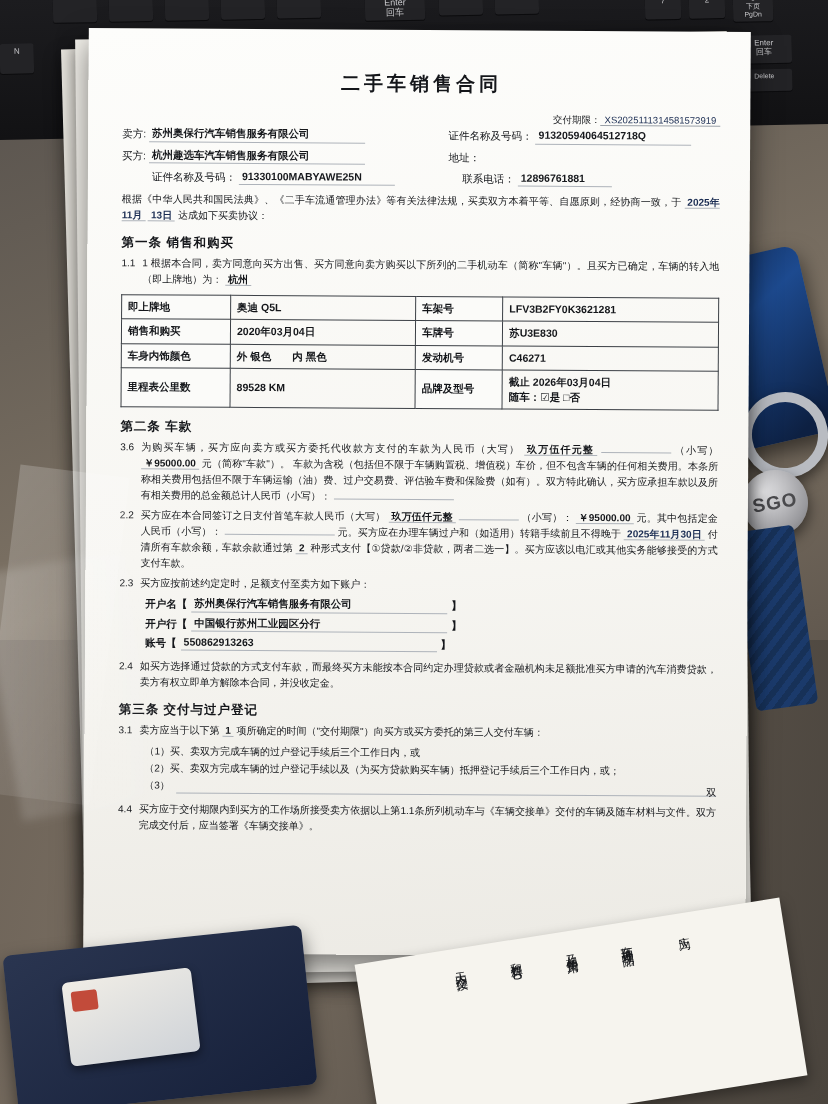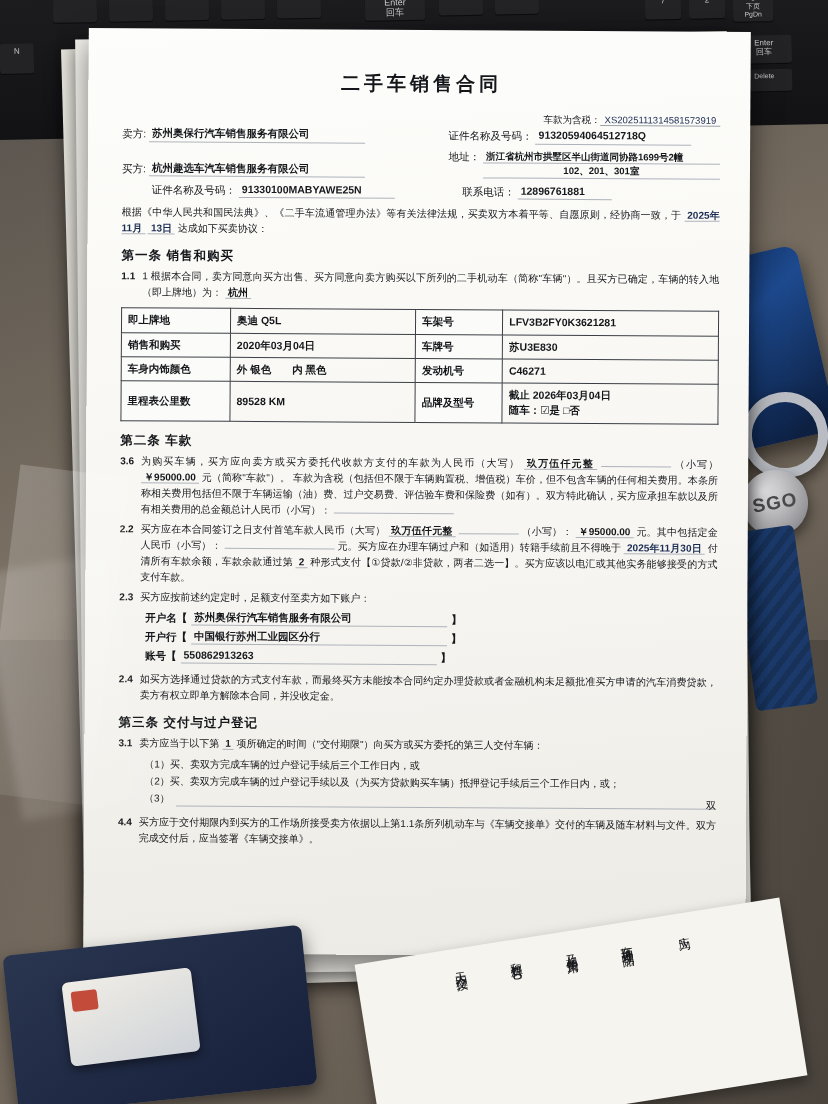--- a/index.html
+++ b/index.html
@@ -68,21 +68,21 @@
   .fill.sm{min-width:88px;}
   .addr-wrap{flex:1;}
   .addr-line{border-bottom:1px solid #aeb3ba;font-size:9.5px;font-weight:bold;padding:0 3px;}
 
   .para{font-size:10px;margin:7px 0 8px;text-align:justify;line-height:1.6;}
   .u{border-bottom:1px solid #aeb3ba;padding:0 3px;font-weight:bold;}
   .blank{display:inline-block;border-bottom:1px solid #aeb3ba;min-width:40px;}
 
   h3.sec{font-size:12.5px;font-weight:bold;margin:10px 0 4px;letter-spacing:1px;}
   .clause{display:flex;gap:7px;margin:4px 0;font-size:10px;line-height:1.6;text-align:justify;}
-  .cno{flex:0 0 auto;font-weight:bold;}
+  .cno{flex:0 0 auto;font-weight:normal;}
   .ctext{flex:1;}
 
   table.veh{border-collapse:collapse;width:100%;margin:7px 0 6px;font-size:10.5px;}
   table.veh td{border:1px solid #3c4046;padding:4px 6px;vertical-align:middle;}
   td.k{width:96px;font-weight:bold;background:#fbfbf9;}
   td.k2{width:74px;font-weight:bold;background:#fbfbf9;}
   td.v{font-weight:bold;}
 
   .acct{margin:3px 0 2px 26px;font-size:10.5px;display:flex;align-items:flex-end;gap:4px;}
   .acct .lbl{font-weight:bold;text-align:center;}
@@ -166,45 +166,41 @@
   <div class="strap"></div>
 
   <div class="paper-stack stack1"></div>
   <div class="paper-stack stack2"></div>
 
   <div class="doc">
 
     <div class="doc-title">二手车销售合同</div>
 
     <div class="contract-no">
-      <span>车款为含税：</span><span class="val">XS2025111314581573919</span>
+      <span>交付期限：</span><span class="val">XS2025111314581573919</span>
     </div>
 
     <div class="row">
       <div class="cell" style="flex:1.15">
         <span class="lbl">卖方:</span>
         <span class="fill wide">苏州奥保行汽车销售服务有限公司</span>
       </div>
       <div class="cell" style="flex:1">
         <span class="lbl">证件名称及号码：</span>
         <span class="fill med">91320594064512718Q</span>
       </div>
     </div>
 
     <div class="row">
       <div class="cell" style="flex:1.15">
         <span class="lbl">买方:</span>
         <span class="fill wide">杭州趣选车汽车销售服务有限公司</span>
       </div>
       <div class="cell" style="flex:1;align-items:flex-start">
         <span class="lbl">地址：</span>
-        <span class="addr-wrap">
-          <span class="addr-line" style="display:block">浙江省杭州市拱墅区半山街道同协路1699号2幢</span>
-          <span class="addr-line" style="display:block;text-align:center">102、201、301室</span>
-        </span>
       </div>
     </div>
 
     <div class="row">
       <div class="cell" style="flex:1.15;padding-left:30px">
         <span class="lbl">证件名称及号码：</span>
         <span class="fill med">91330100MABYAWE25N</span>
       </div>
       <div class="cell" style="flex:1">
         <span class="lbl">联系电话：</span>

